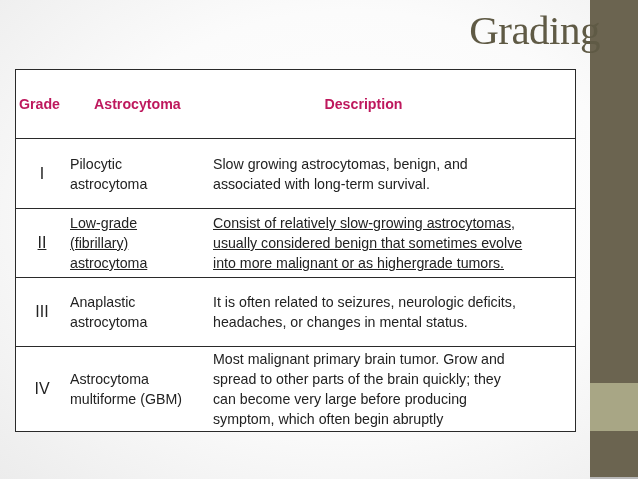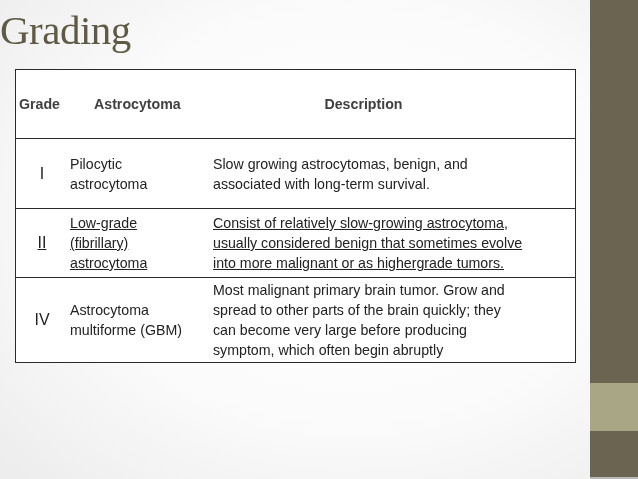--- a/index.html
+++ b/index.html
@@ -13,32 +13,32 @@
     background: #6b6450;
   }
   .sidebar .band-light {
     position: absolute; left: 0; top: 383px; width: 48px; height: 48px;
     background: #a8a685;
   }
   .sidebar .band-bottom {
     position: absolute; left: 0; top: 477px; width: 48px; height: 2px; background: #b8b8b8;
   }
   .title {
-    position: absolute; left: 0; width: 600px; top: 6px; text-align: left;
+    position: absolute; left: 0; width: 600px; top: 6px; text-align: right;
     font-family: "Liberation Serif", "DejaVu Serif", serif;
     font-size: 41px; color: #5f5a45; letter-spacing: -0.5px;
   }
   table {
     position: absolute; left: 15px; top: 69px; width: 561px;
     border-collapse: collapse; background: #ffffff;
     font-size: 14.2px; color: #222; line-height: 20px;
   }
   td, th { border-top: 1.5px solid #2a2a2a; border-bottom: 1.5px solid #2a2a2a; padding: 0; vertical-align: middle; }
   table { border-left: 1.5px solid #2a2a2a; border-right: 1.5px solid #2a2a2a; }
-  th { font-weight: bold; text-align: left; height: 68px; font-size: 14.2px; color: #404040; }
+  th { font-weight: bold; text-align: left; height: 68px; font-size: 14.2px; color: #be185d; }
   th.c-grade { padding-left: 3px; width: 48px; }
   th.c-astro { padding-left: 26px; width: 114px; }
   th.c-desc { text-align: center; padding-right: 61px; }
   td.grade { text-align: center; width: 52px; font-size: 16px; }
   td.astro { width: 143px; padding-left: 2px; }
   td.desc { padding-left: 0; }
   tr.r1 td { height: 69px; }
   tr.r2 td { height: 68px; text-decoration: underline; }
   tr.r3 td { height: 68px; }
   tr.r4 td { height: 84px; }
@@ -74,23 +74,34 @@
       </td>
     </tr>
     <tr class="r2">
       <td class="grade">II</td>
       <td class="astro">
         <div>Low-grade</div>
         <div>(fibrillary)</div>
         <div>astrocytoma</div>
       </td>
       <td class="desc">
-        <div>Consist of relatively slow-growing astrocytoma,</div>
+        <div>Consist of relatively slow-growing astrocytomas,</div>
         <div>usually considered benign that sometimes evolve</div>
         <div>into more malignant or as highergrade tumors.</div>
+      </td>
+    </tr>
+    <tr class="r3">
+      <td class="grade">III</td>
+      <td class="astro">
+        <div>Anaplastic</div>
+        <div>astrocytoma</div>
+      </td>
+      <td class="desc">
+        <div>It is often related to seizures, neurologic deficits,</div>
+        <div>headaches, or changes in mental status.</div>
       </td>
     </tr>
     <tr class="r4">
       <td class="grade">IV</td>
       <td class="astro">
         <div>Astrocytoma</div>
         <div>multiforme (GBM)</div>
       </td>
       <td class="desc">
         <div>Most malignant primary brain tumor. Grow and</div>

